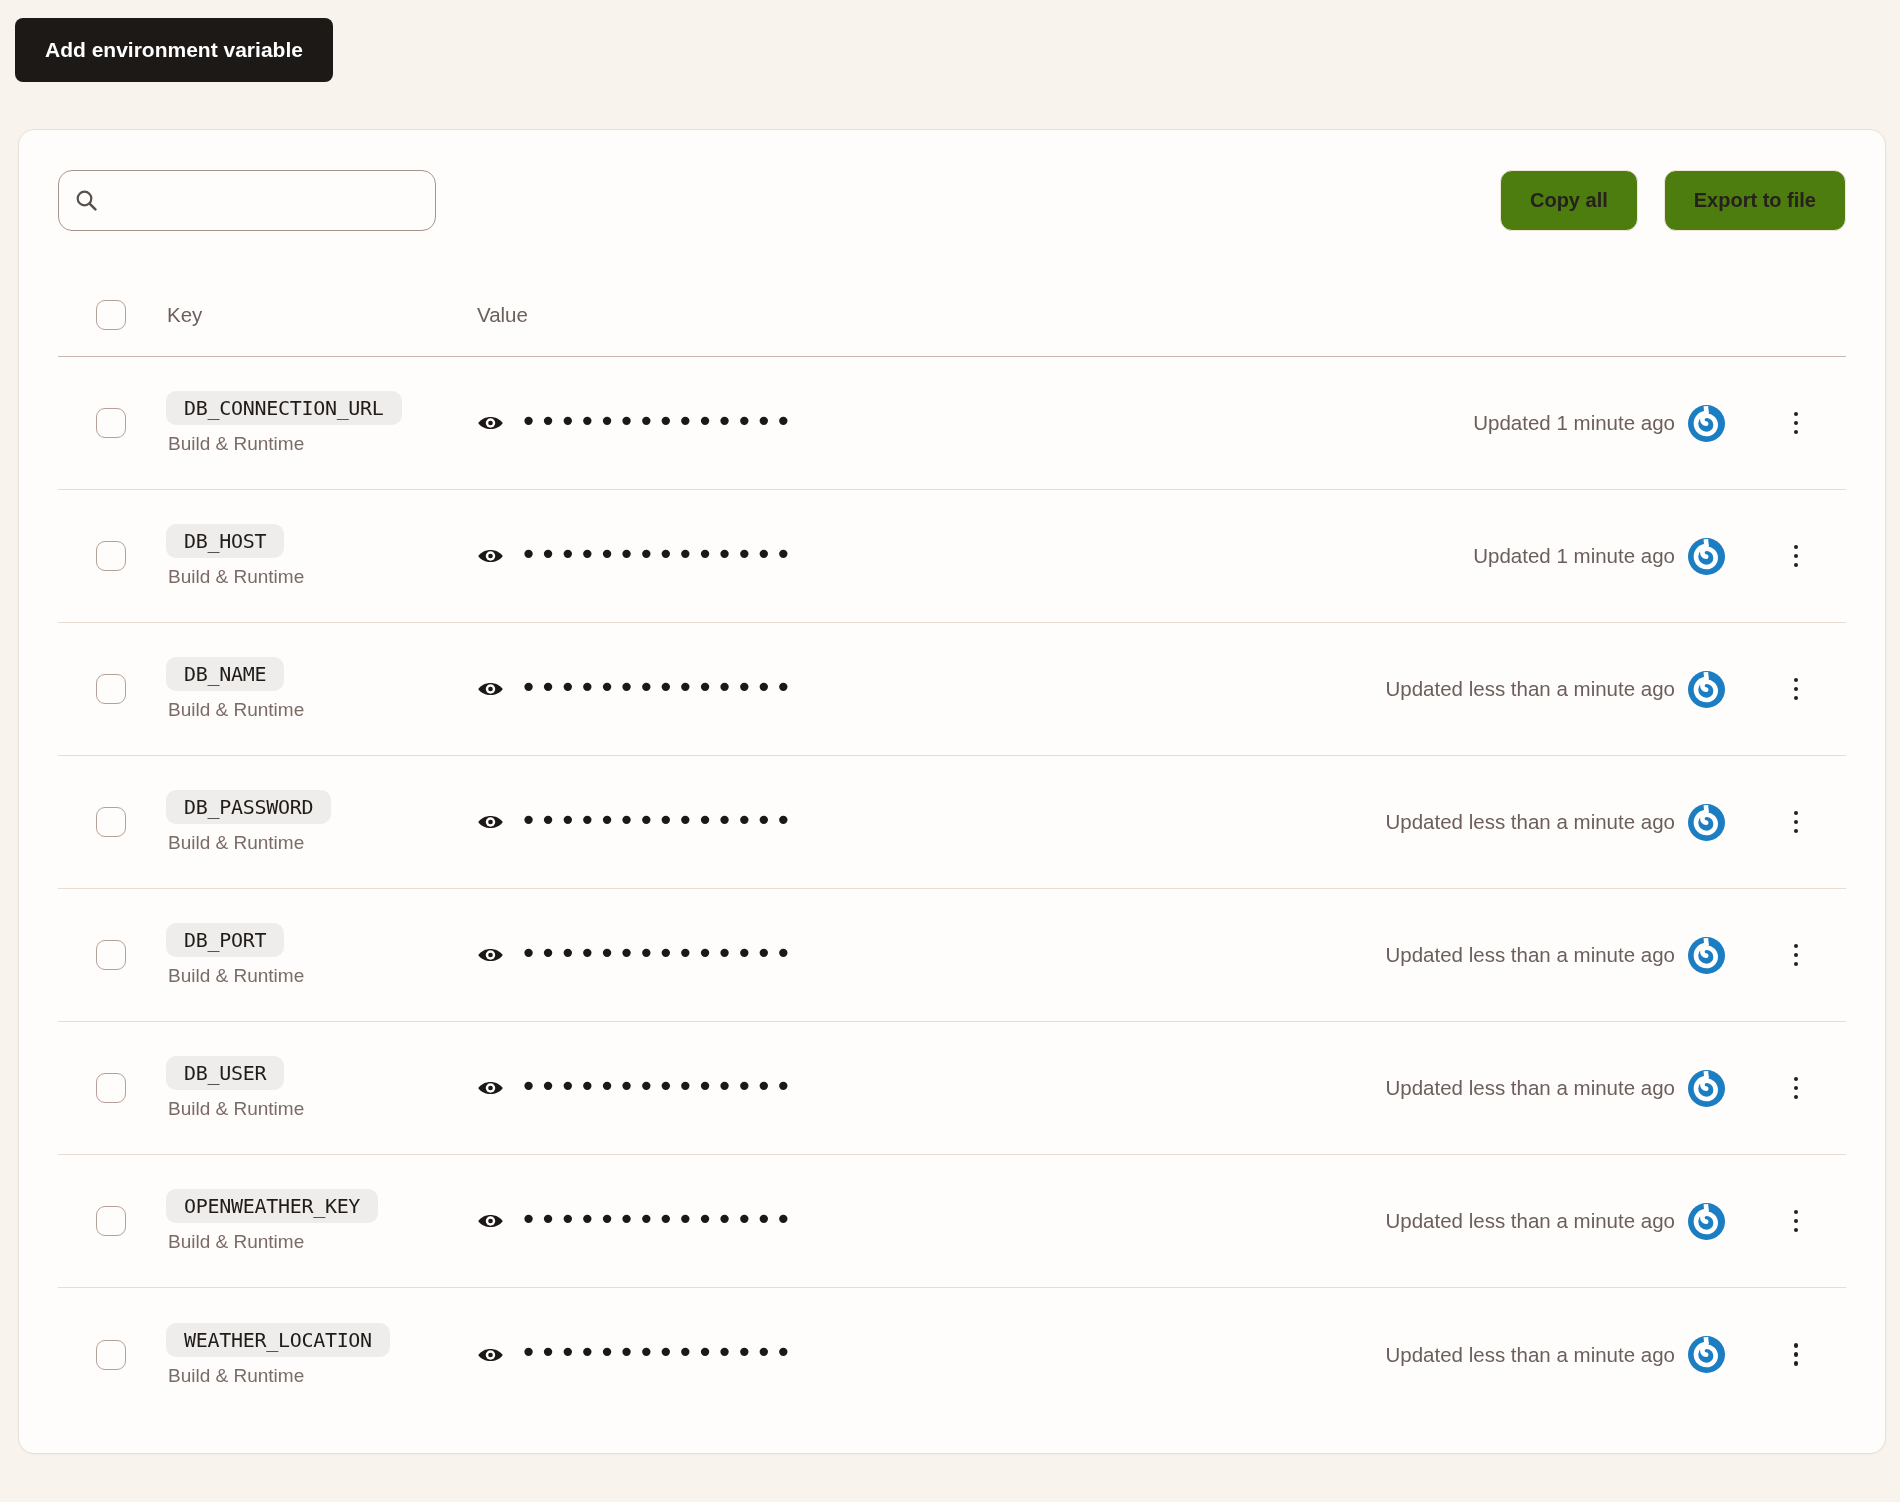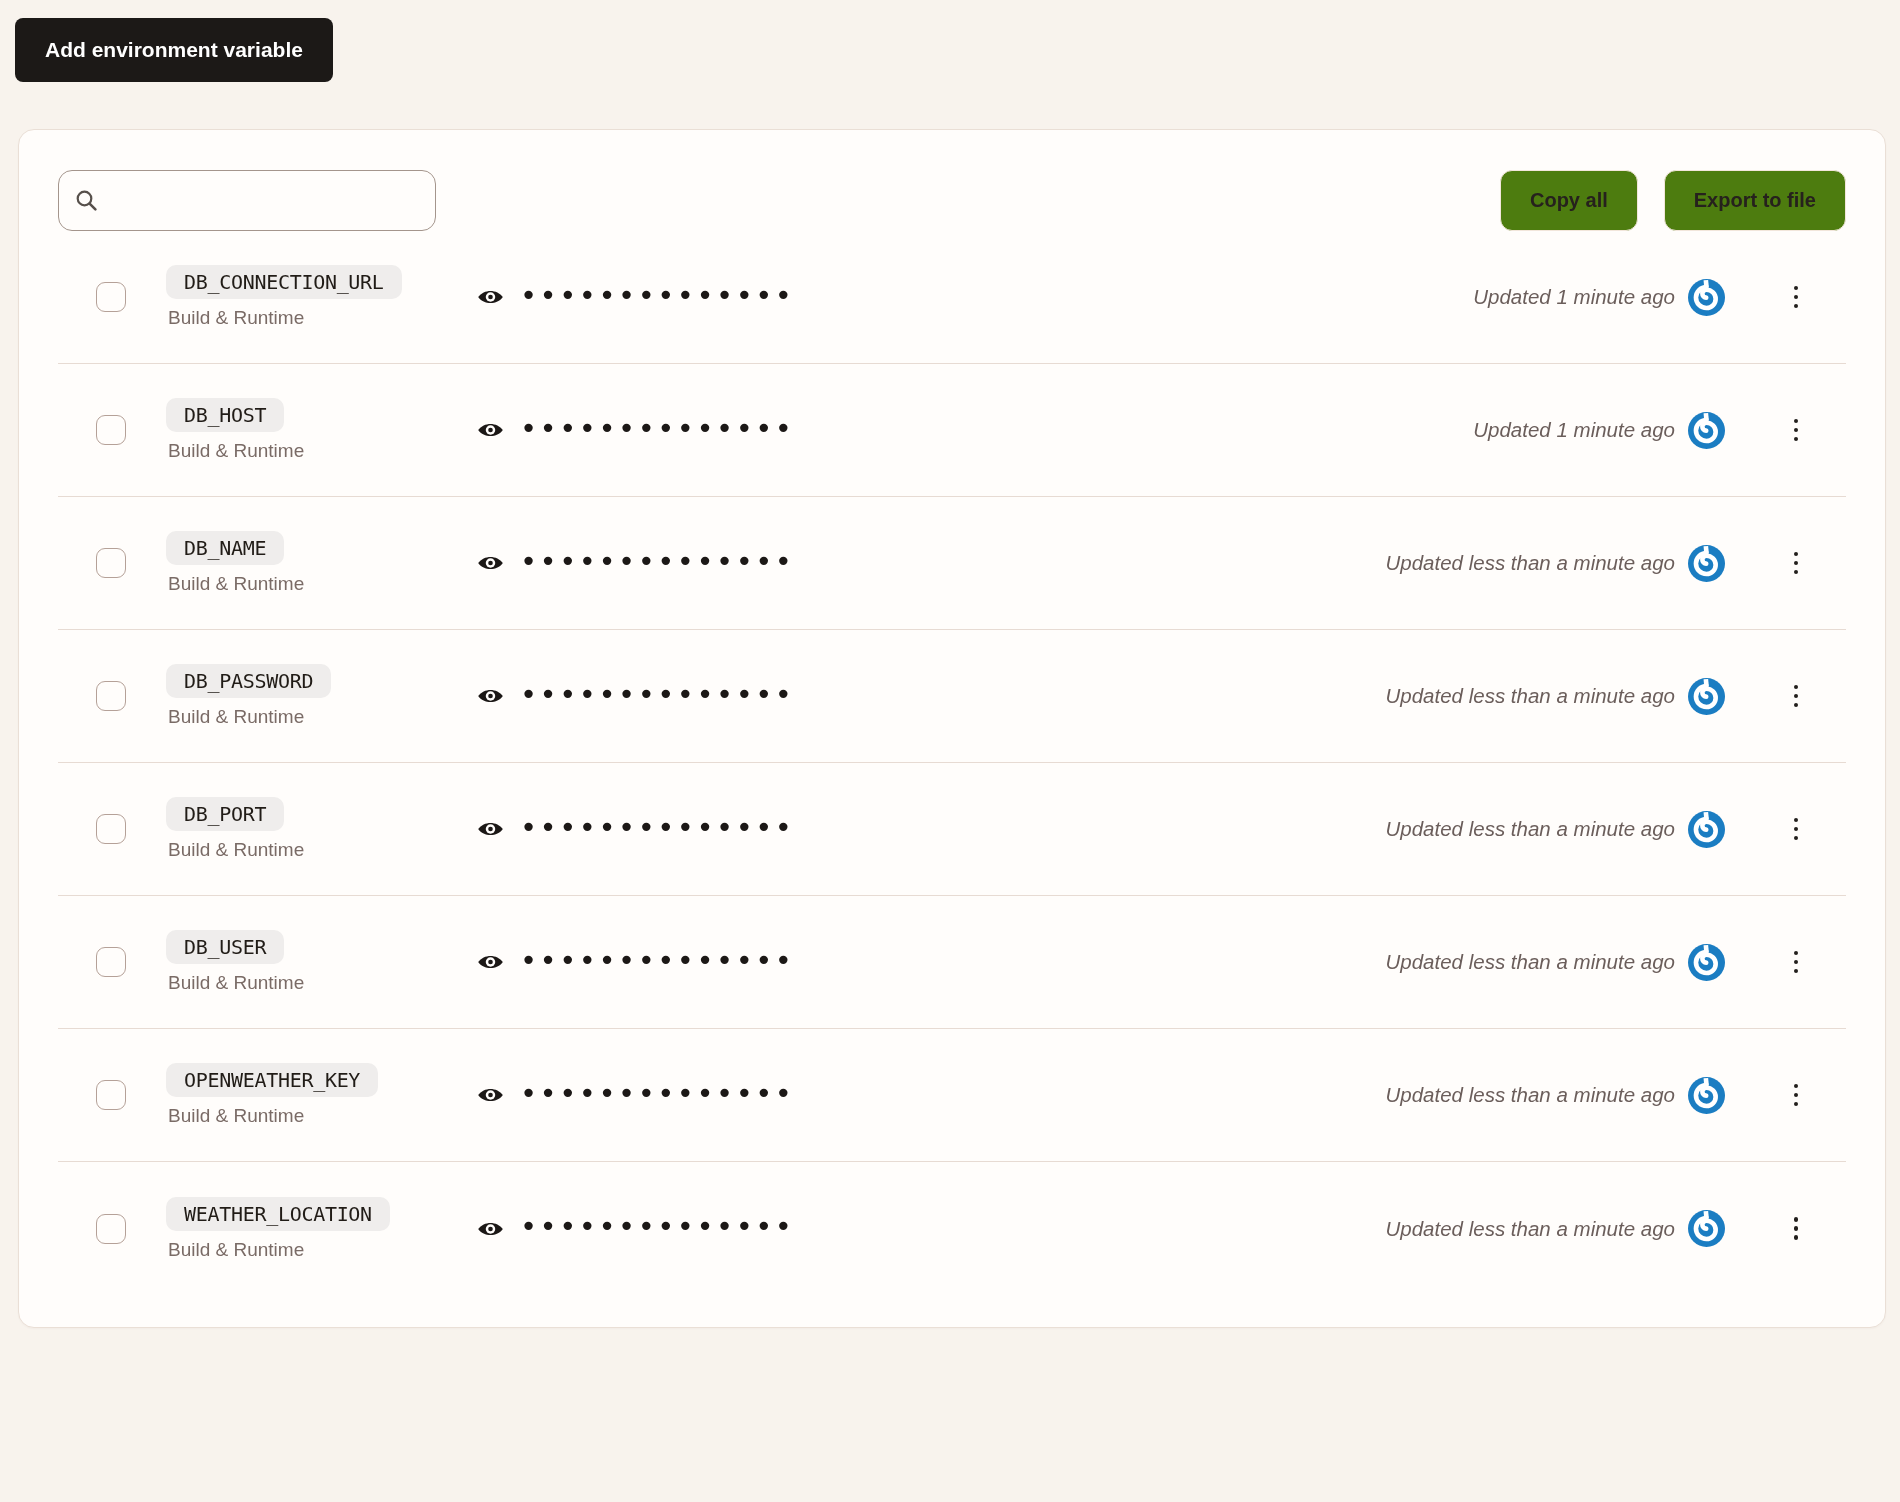--- a/index.html
+++ b/index.html
@@ -70,21 +70,21 @@
     font-family:"DejaVu Sans Mono","Liberation Mono",monospace;
     font-size:20px; font-weight:500; color:#211c17; letter-spacing:-0.3px; cursor:pointer;
   }
   .scope { display:block; margin-top:8px; padding-left:2px; font-size:19px; color:#7a6b66; }
   .eye-btn { border:none; background:transparent; padding:0; width:30px; height:24px; cursor:pointer; display:flex; align-items:center; }
   .mask {
     margin-left:13px; font-family:"DejaVu Sans", sans-serif; font-size:29px;
     letter-spacing:2.5px; color:#1c1816; line-height:1; transform:translateY(-2px); white-space:nowrap;
   }
   .meta { margin-left:auto; display:flex; align-items:center; }
-  .updated { font-size:20.5px; color:#6b5e5b; white-space:nowrap;font-style:italic; }
+  .updated { font-size:20.5px; color:#6b5e5b; white-space:nowrap; }
   .service-logo { width:37px; height:37px; margin-left:13px; cursor:pointer; flex:none; }
   .kebab {
     margin-left:58px; margin-right:37px; width:26px; height:40px; border:none; background:transparent;
     display:flex; flex-direction:column; align-items:center; justify-content:center; gap:4.5px; cursor:pointer; padding:0;
   }
   .kebab i { width:4.6px; height:4.6px; border-radius:50%; background:#231f1c; }
 </style>
 </head>
 <body>
 
@@ -101,20 +101,29 @@
         <line x1="14.6" y1="14.6" x2="20.4" y2="20.4" stroke="#57504b" stroke-width="2.6" stroke-linecap="round"></line>
       </svg>
       <input class="search-input" type="text" placeholder="" style="">
     </div>
     <div class="toolbar-buttons">
       <button class="ghost-btn">Copy all</button>
       <button class="ghost-btn">Export to file</button>
     </div>
   </div>
 
+  <div class="thead">
+    <div class="col-cb">
+        <span class="checkbox"></span>
+      </div>
+    <div class="col-key"><span class="th-label">Key</span></div>
+    <div class="col-value">
+        <span class="th-label">Value</span>
+      </div>
+  </div>
 
   <div>
   <div class="row">
     <div class="col-cb">
           <span class="checkbox"></span>
         </div>
     <div class="keycell">
       <span class="key-chip">DB_CONNECTION_URL</span>
       <span class="scope">Build &amp; Runtime</span>
     </div>

